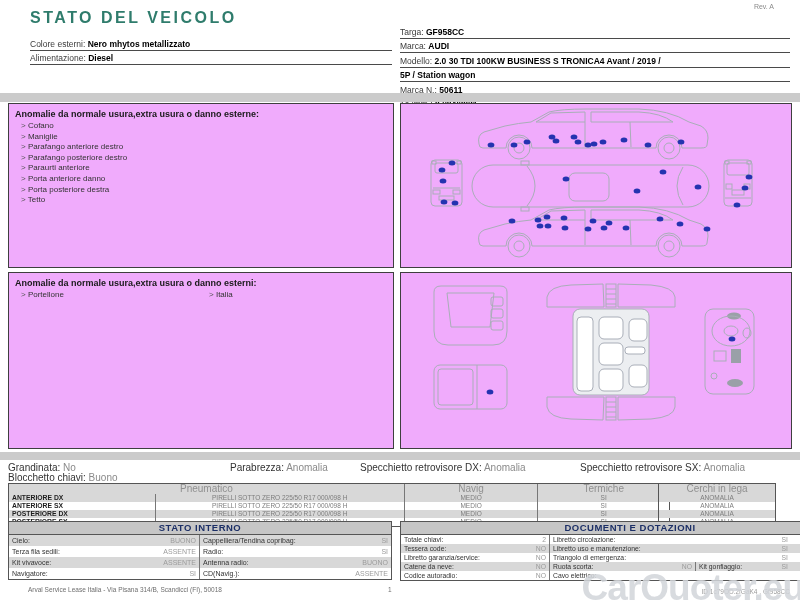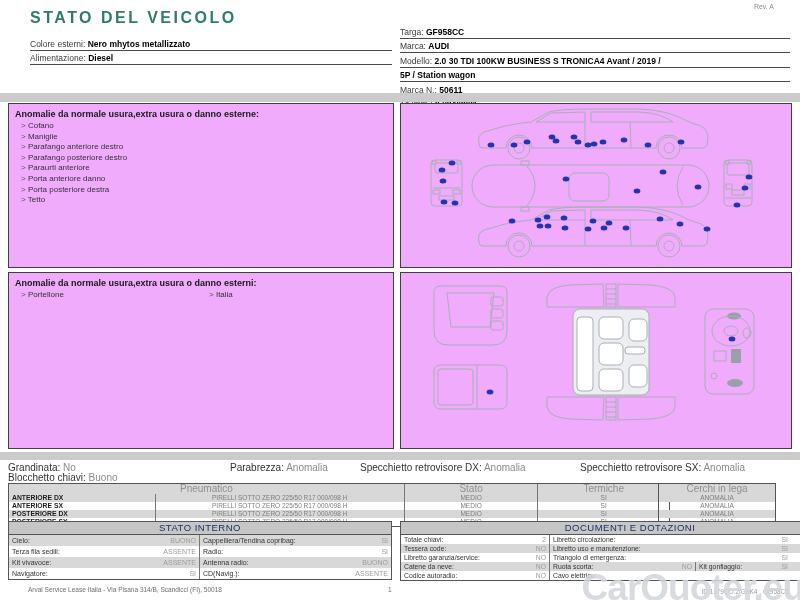--- a/index.html
+++ b/index.html
@@ -28,21 +28,21 @@
   .ttable{box-sizing:border-box;border:1px solid #555}
   .trow{display:flex;box-sizing:border-box}
   .tcell{box-sizing:border-box;border-left:1px solid #777;overflow:hidden;white-space:nowrap}
   .tcell:first-child{border-left:none}
   .thead{background:#d8d8d8;color:#909090;font-size:10px;text-align:center;line-height:10px;height:10px}
   .tr-odd{background:#d8d8d8}
   .tdata{height:8px;line-height:8px;font-size:6.5px;text-align:center;color:#7d7d7d}
   .tpos{font-weight:bold;color:#1e1e1e;text-align:left;padding-left:3px;font-size:6.8px}
   
   .btable{box-sizing:border-box;border:1px solid #555}
-  .btitle{background:#c6c6c6;color:#1c2f66;font-weight:normal;text-align:center;
+  .btitle{background:#c6c6c6;color:#1c2f66;font-weight:bold;text-align:center;
           font-size:9.5px;line-height:12px;height:12px;letter-spacing:.5px;border-bottom:1px solid #555}
   .brow{display:flex;box-sizing:border-box}
   .bcell{display:flex;justify-content:space-between;box-sizing:border-box;
          border-left:1px solid #777;padding:0 3px;overflow:hidden;white-space:nowrap}
   .bcell:first-child{border-left:none}
   .blabel{color:#333}
   .bval{color:#9b9b9b}
   .si-row{height:11px;line-height:11px;font-size:7px}
   .doc-row{height:9px;line-height:9px;font-size:6.8px}
   
@@ -258,21 +258,21 @@
   <span class="abs sline" style="left:0;top:0"><span>Grandinata:</span> <span class="val">No</span></span>
   <span class="abs sline" style="left:222px;top:0"><span>Parabrezza:</span> <span class="val">Anomalia</span></span>
   <span class="abs sline" style="left:352px;top:0"><span>Specchietto retrovisore DX:</span> <span class="val">Anomalia</span></span>
   <span class="abs sline" style="left:572px;top:0"><span>Specchietto retrovisore SX:</span> <span class="val">Anomalia</span></span>
   <span class="abs sline" style="left:0;top:10px"><span>Blocchetto chiavi:</span> <span class="val">Buono</span></span>
 </div>
 
 <div class="abs ttable" style="left:8px;top:483px;width:662px">
   <div class="trow">
     <div class="tcell thead" style="width:396px">Pneumatico</div>
-    <div class="tcell thead" style="width:134px">Stato</div>
+    <div class="tcell thead" style="width:134px">Navig</div>
     <div class="tcell thead" style="width:132px">Termiche</div>
   </div>
   <div class="trow tr-odd">
     <div class="tcell tdata tpos" style="width:146px">ANTERIORE DX</div>
     <div class="tcell tdata" style="width:250px">PIRELLI SOTTO ZERO 225/50 R17 000/098 H</div>
     <div class="tcell tdata" style="width:134px">MEDIO</div>
     <div class="tcell tdata" style="width:132px">SI</div>
   </div>
   <div class="trow">
     <div class="tcell tdata tpos" style="width:146px">ANTERIORE SX</div>

